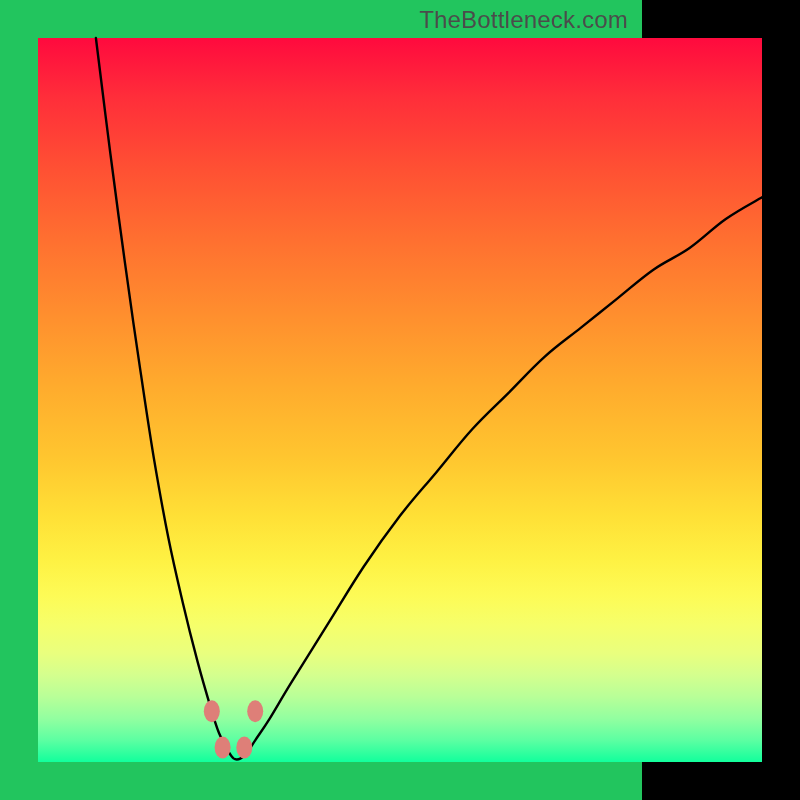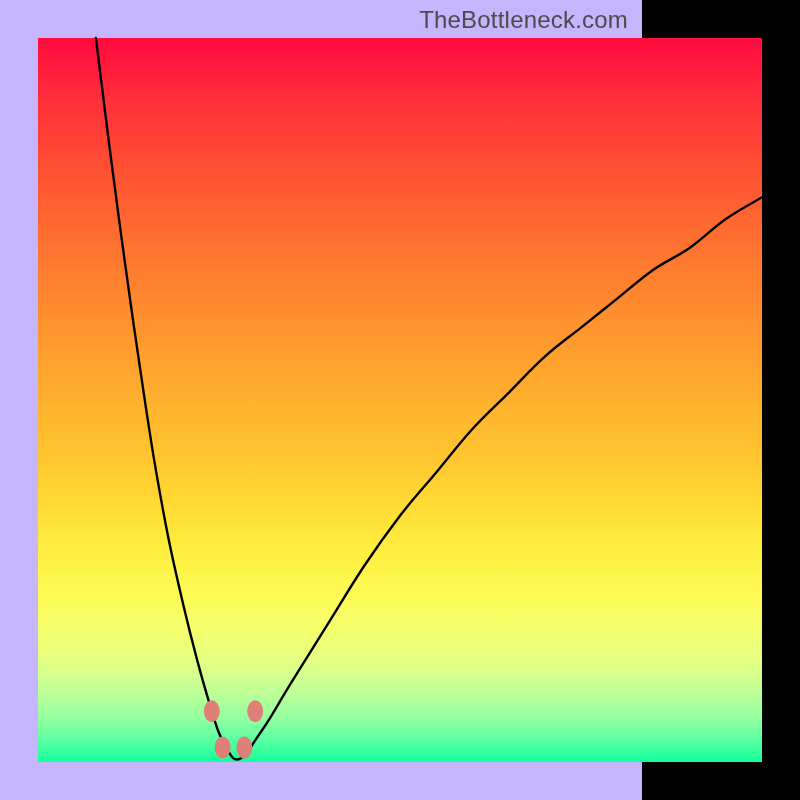--- a/index.html
+++ b/index.html
@@ -10,21 +10,21 @@
     background: #000;
     overflow: hidden;
     font-family: Arial, Helvetica, sans-serif;
   }
   .frame {
     position: absolute;
     left: 0;
     top: 0;
     width: 642px;
     height: 800px;
-    background: #c4b5fd;
+    background: #22c55e;
   }
   .plot {
     position: absolute;
     left: 38px;
     top: 38px;
     width: 724px;
     height: 724px;
     
     background: linear-gradient(to bottom,
       #ff0a3e 0%,

